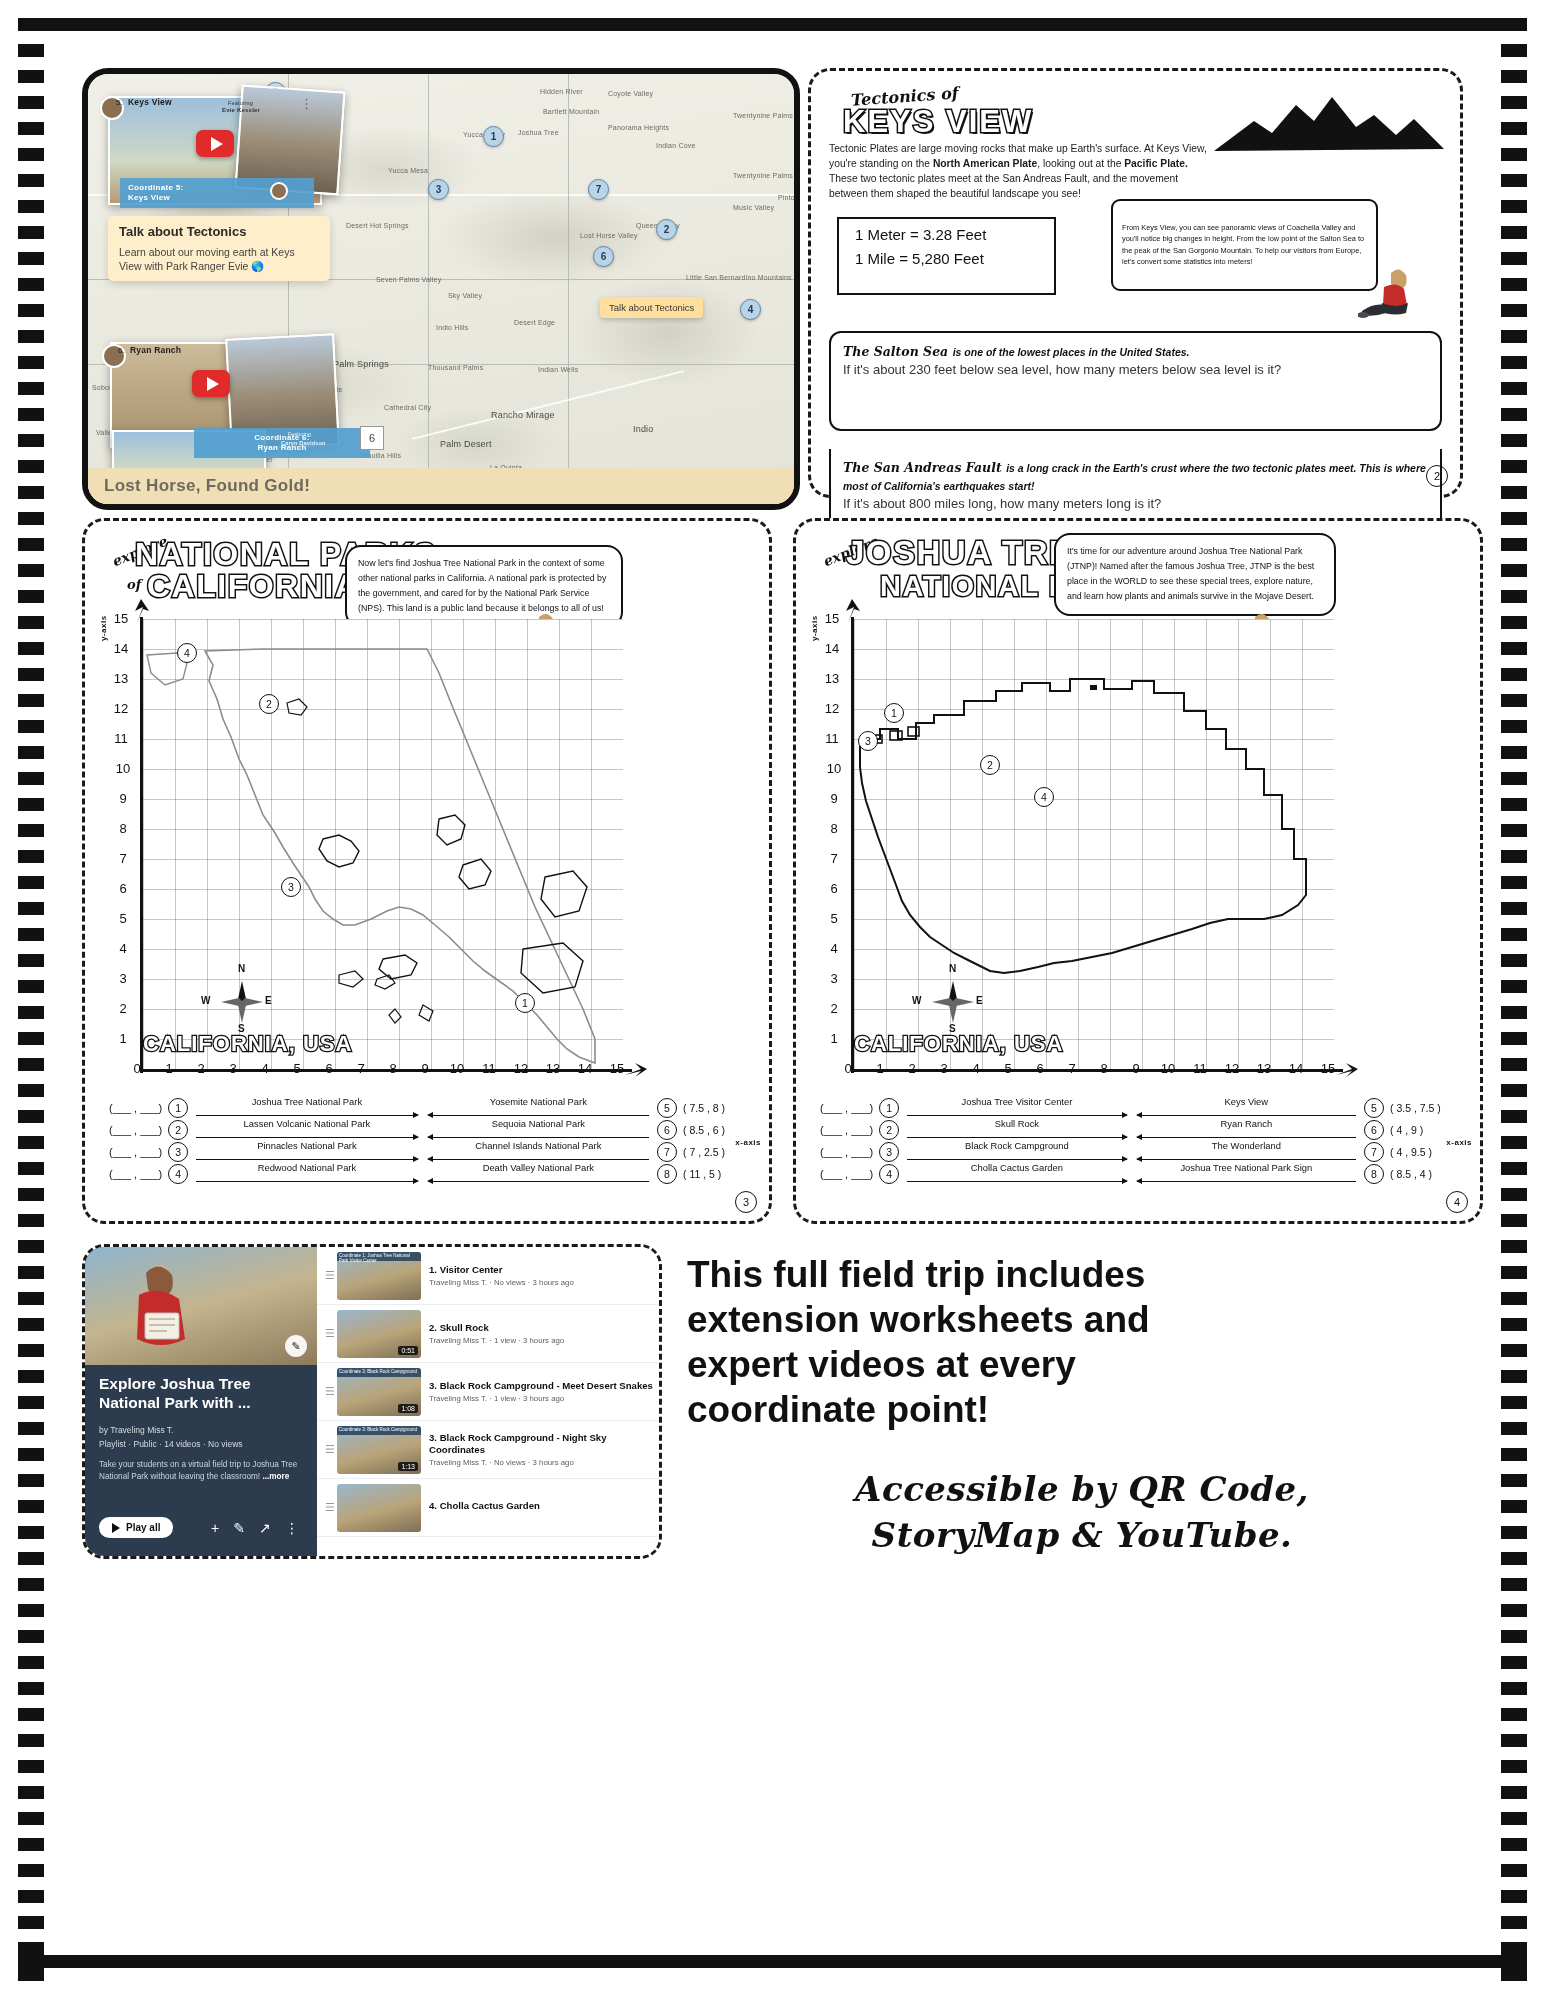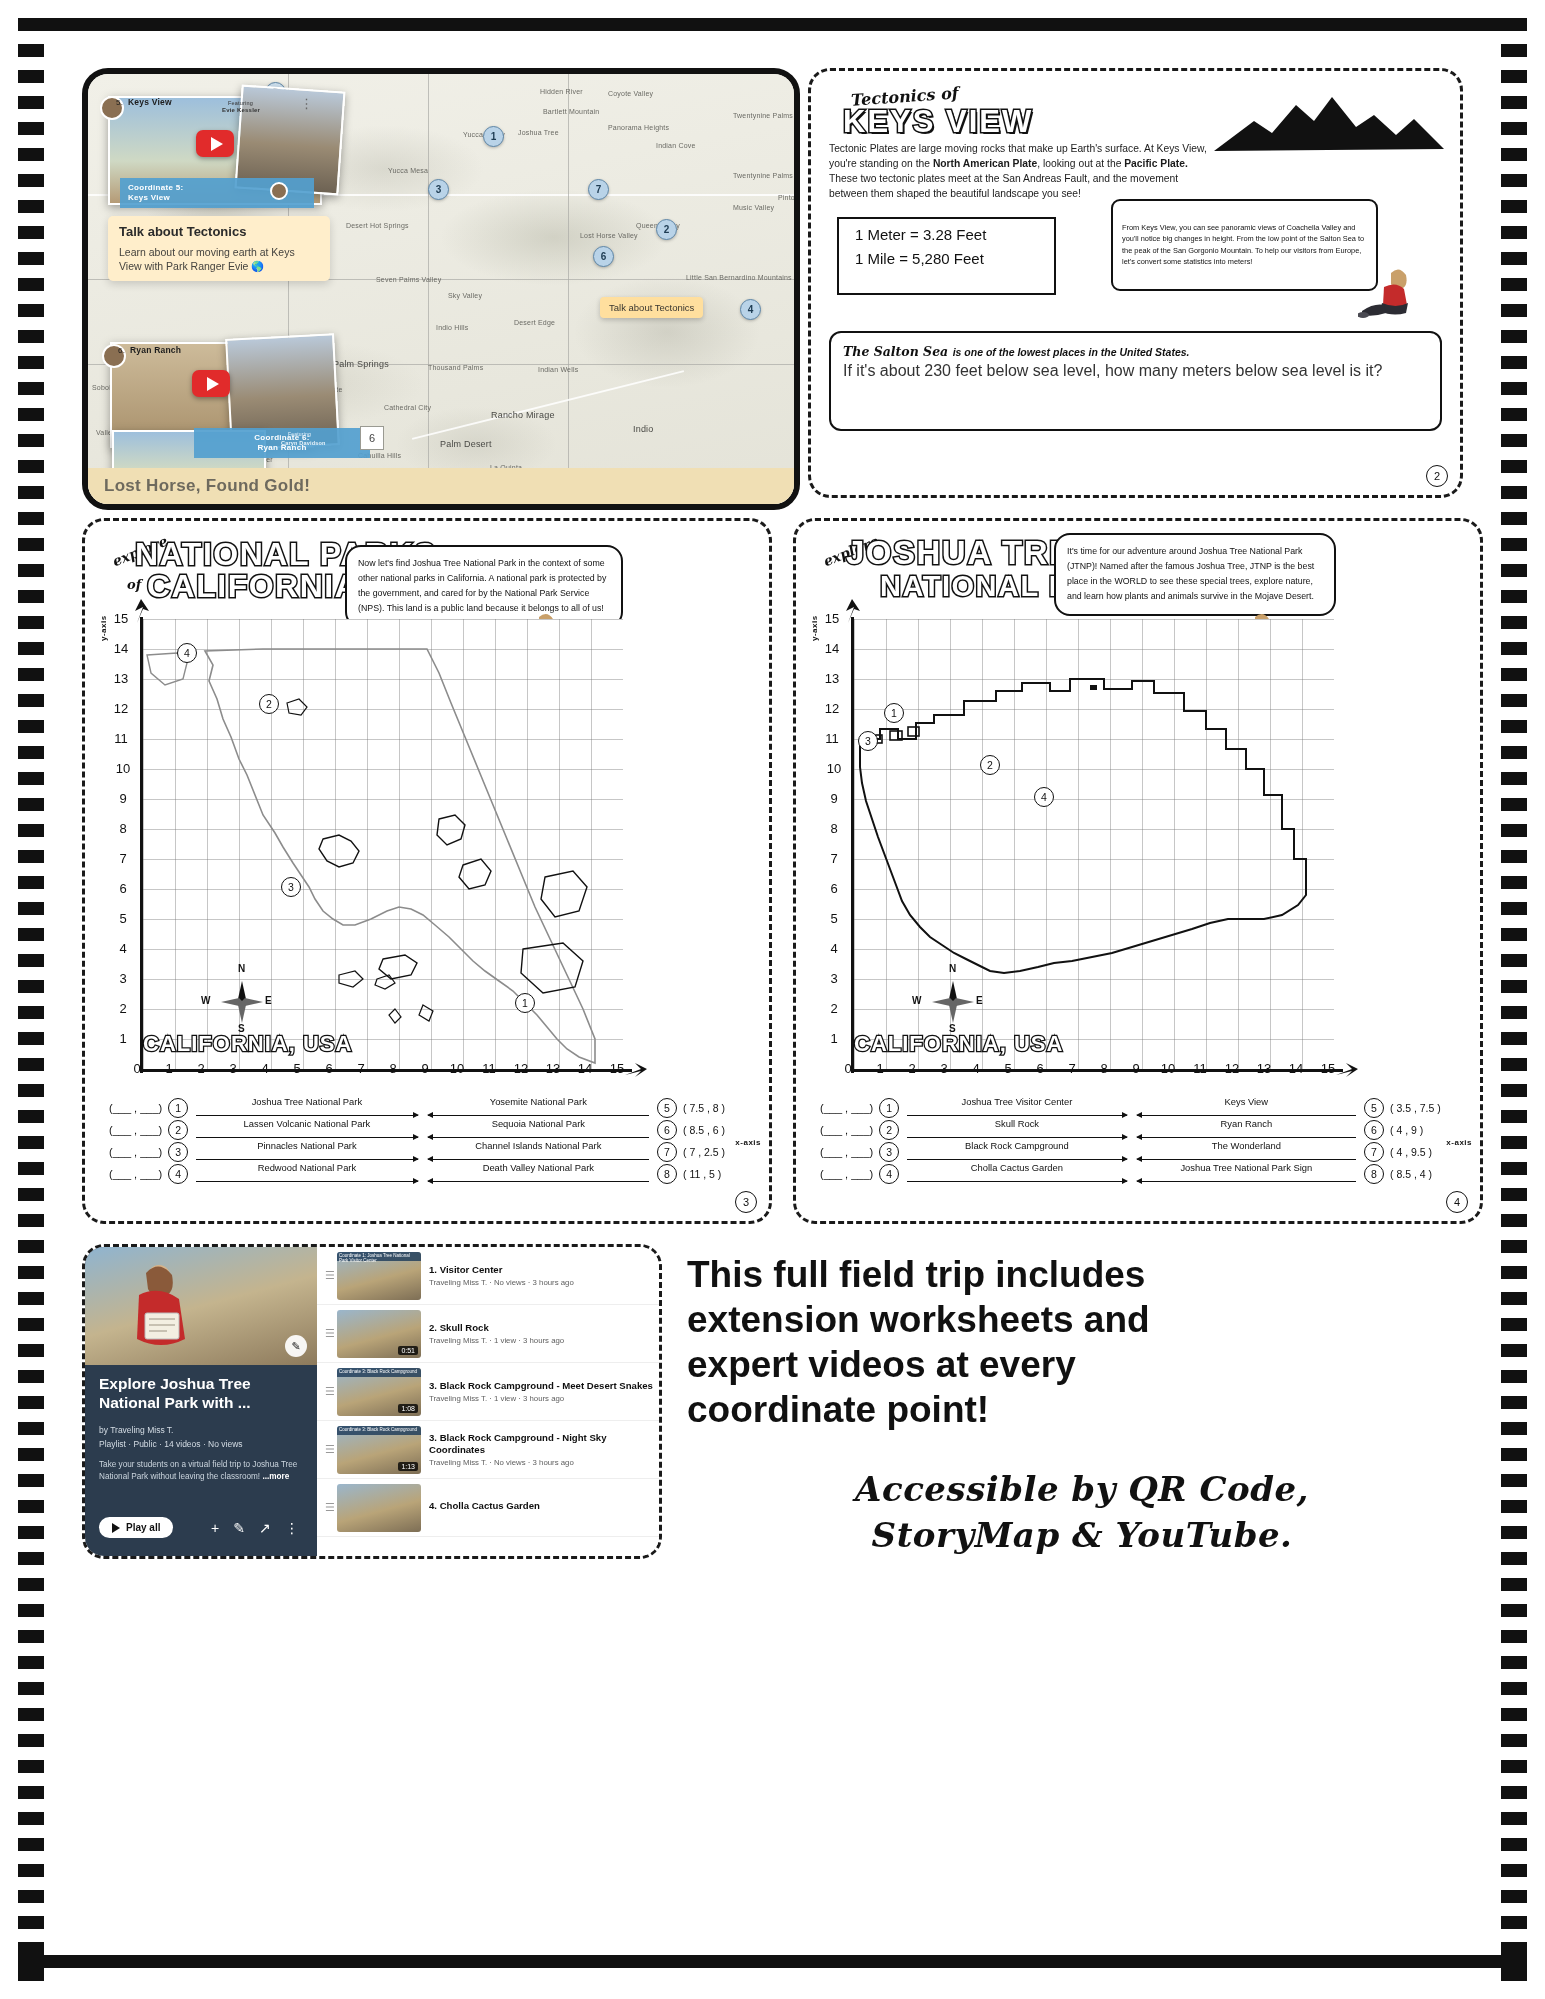--- a/index.html
+++ b/index.html
@@ -156,21 +156,21 @@
     position:absolute;right:40px;top:196px;width:62px;height:52px;
   }
   .qbox{
     position:absolute;left:18px;right:18px;
     border:2.5px solid #111;border-radius:12px;background:#fff;padding:9px 12px;
   }
   .q-name{
     font-family:"DejaVu Serif", serif;font-style:italic;font-weight:bold;font-size:12.5px;color:#111;
   }
   .q-lead{font-size:10.5px;font-weight:bold;color:#111;font-style:italic;}
-  .q-sub{font-size:16px;color:#333;margin-top:2px;}
+  .q-sub{font-size:13px;color:#333;margin-top:2px;}
 
   
   .mapcard{top:462px;width:690px;height:706px;padding:0;}
   #camap{left:20px;}
   #jtmap{left:731px;}
 
   .explore{
     position:absolute;font-family:"DejaVu Serif", serif;font-style:italic;font-weight:bold;
     font-size:14px;color:#111;transform:rotate(-22deg);
   }
@@ -417,20 +417,25 @@
       <ellipse cx="5" cy="48" rx="6" ry="3" fill="#4a4a52"></ellipse>
     </svg>
 
     <div class="qbox" style="top:260px;height:78px;">
       <span class="q-name">The Salton Sea</span>
       <span class="q-lead">is one of the lowest places in the United States.</span>
       <div class="q-sub">If it's about 230 feet below sea level, how many meters below sea level is it?</div>
     </div>
 
 
+    <div class="qbox" style="top:378px;height:82px;border-top:none;border-radius:0 0 12px 12px;">
+      <span class="q-name">The San Andreas Fault</span>
+      <span class="q-lead">is a long crack in the Earth's crust where the two tectonic plates meet. This is where most of California's earthquakes start!</span>
+      <div class="q-sub">If it's about 800 miles long, how many meters long is it?</div>
+    </div>
 
     <div class="pagenum">2</div>
   </div>
 
   <div class="dashcard mapcard" id="camap">
     <div class="explore" style="left:26px;top:22px;">explore</div>
     <div class="bigtitle" style="left:50px;top:18px;font-size:32px;">NATIONAL PARKS</div>
     <div class="explore" style="left:42px;top:56px;transform:rotate(0deg);font-size:13px;">of</div>
     <div class="bigtitle" style="left:62px;top:50px;font-size:32px;">CALIFORNIA</div>
 

